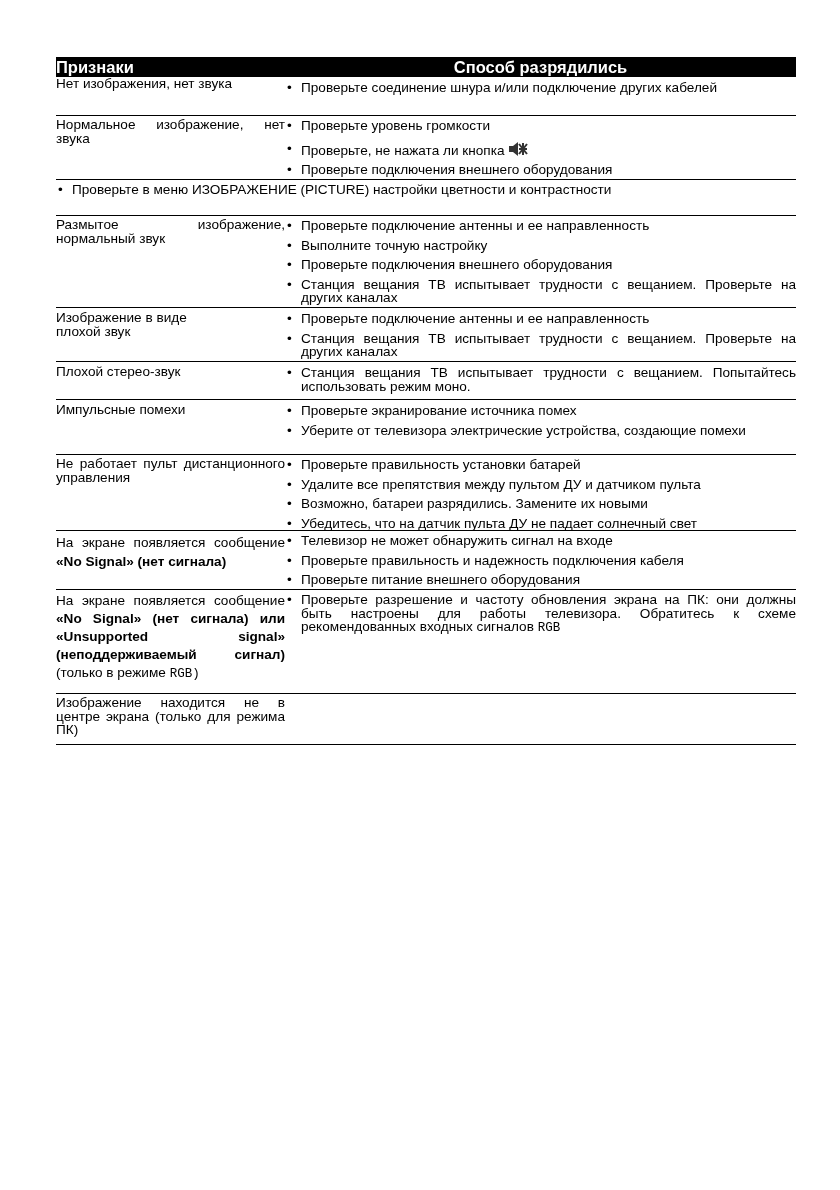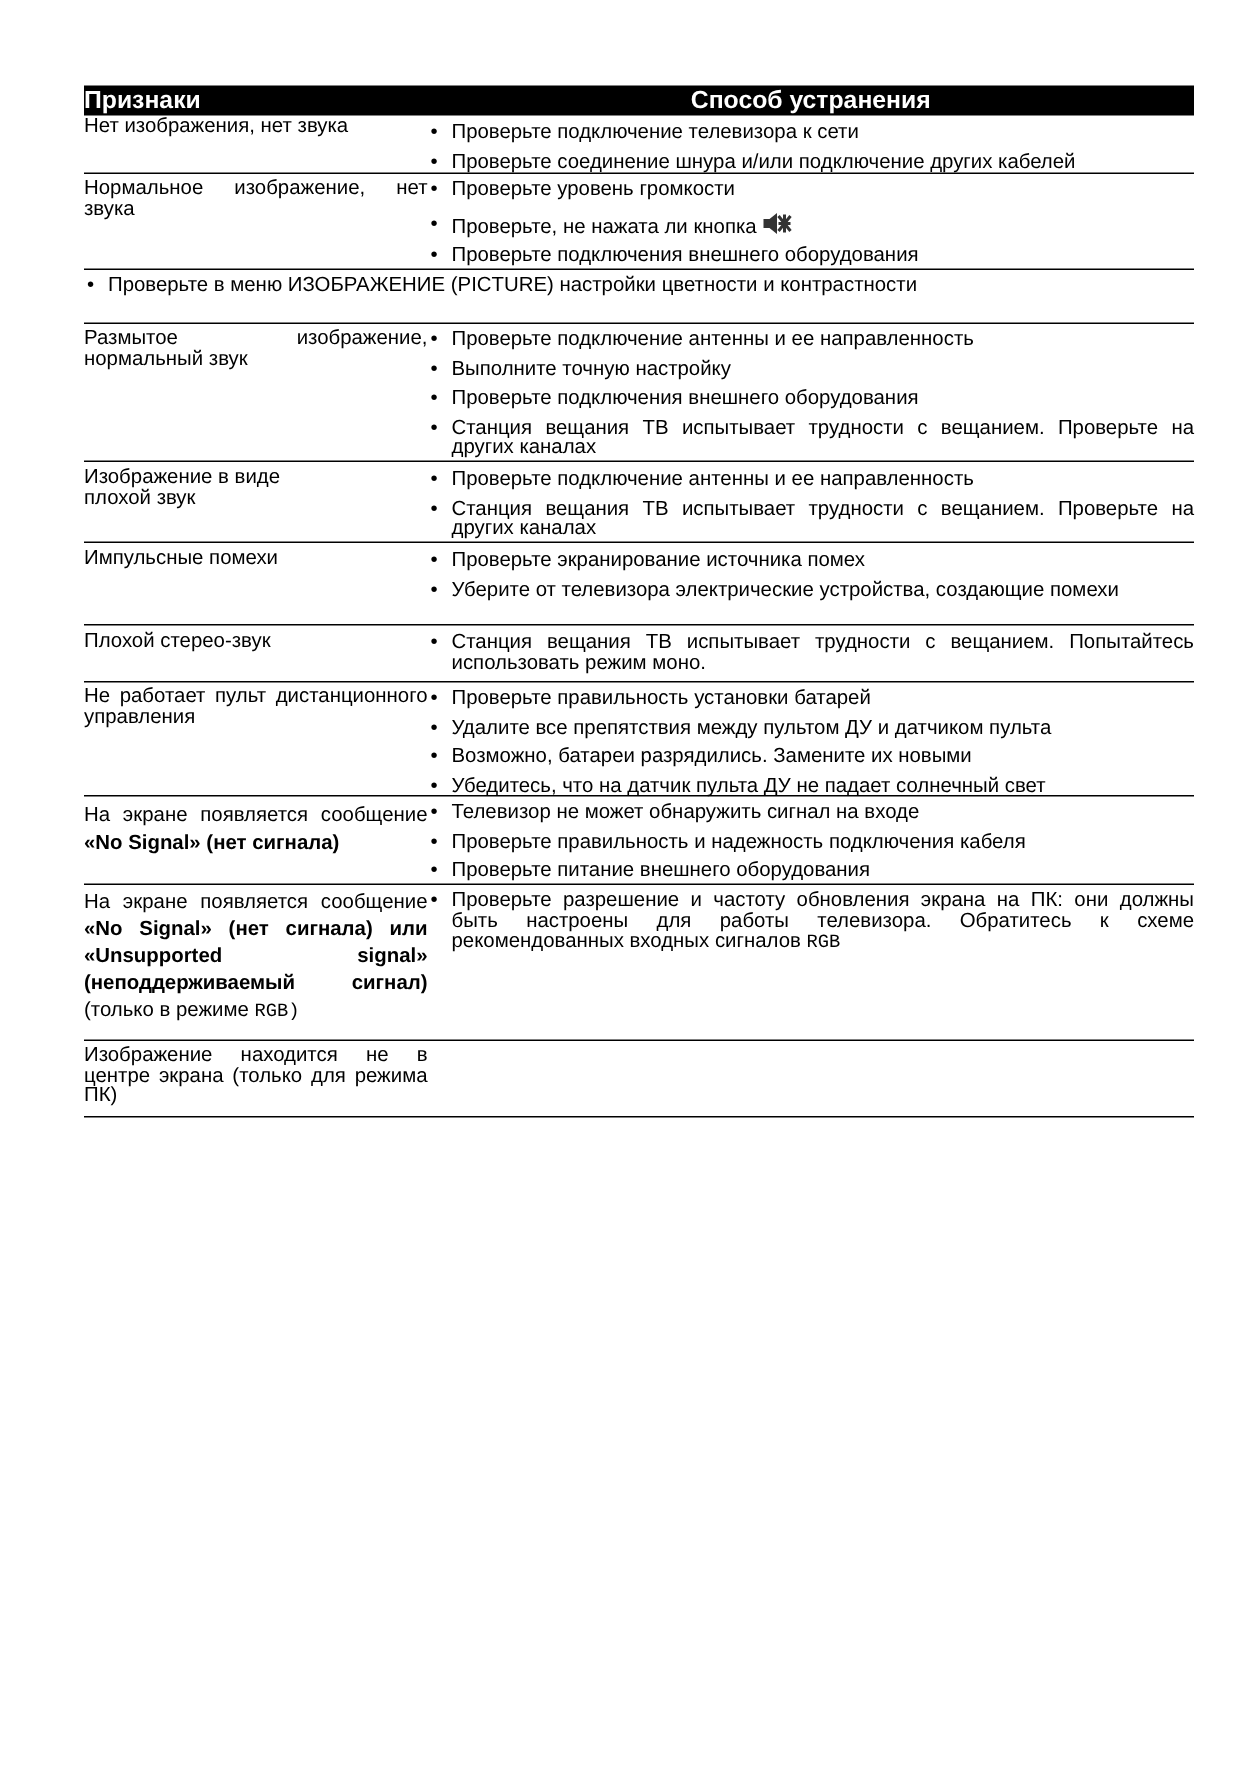--- a/index.html
+++ b/index.html
@@ -19,28 +19,27 @@
     .sym .b { font-weight: bold; }
     .cal { font-family: Liberation Mono, monospace; font-size: 12.5px; }
     .mute { display: inline-block; width: 20px; height: 14px; vertical-align: -1px; margin-left: 4px; }
   </style>
 </head>
 <body>
 
 <div class="page">
   <div class="hdr">
     <div class="c1">Признаки</div>
-    <div class="c2">Способ устранения</div>
+    <div class="c2">Способ разрядились</div>
   </div>
 
   <div class="row" style="height:39px">
     <div class="sym">Нет изображения, нет звука</div>
     <div class="sol">
         <ul style="padding-top:4px">
-      <li>Проверьте подключение телевизора к сети</li>
       <li>Проверьте соединение шнура и/или подключение других кабелей</li>
     </ul>
       </div>
   </div>
 
   <div class="row" style="height:64px">
     <div class="sym" style="padding-top:2px">Нормальное изображение, нет звука</div>
     <div class="sol">
         <ul style="padding-top:3px">
       <li>Проверьте уровень громкости</li>
@@ -79,35 +78,35 @@
       <div>плохой звук</div>
     </div>
     <div class="sol">
         <ul style="padding-top:4px">
       <li>Проверьте подключение антенны и ее направленность</li>
       <li>Станция вещания ТВ испытывает трудности с вещанием. Проверьте на других каналах</li>
     </ul>
       </div>
   </div>
 
+  <div class="row" style="height:38px">
+    <div class="sym" style="padding-top:3px">Плохой стерео-звук</div>
+    <div class="sol">
+        <ul style="padding-top:4px">
+      <li>Станция вещания ТВ испытывает трудности с вещанием. Попытайтесь использовать режим моно.</li>
+    </ul>
+      </div>
+  </div>
+
   <div class="row" style="height:55px">
     <div class="sym" style="padding-top:3px">Импульсные помехи</div>
     <div class="sol">
         <ul style="padding-top:4px">
       <li>Проверьте экранирование источника помех</li>
       <li>Уберите от телевизора электрические устройства, создающие помехи</li>
-    </ul>
-      </div>
-  </div>
-
-  <div class="row" style="height:38px">
-    <div class="sym" style="padding-top:3px">Плохой стерео-звук</div>
-    <div class="sol">
-        <ul style="padding-top:4px">
-      <li>Станция вещания ТВ испытывает трудности с вещанием. Попытайтесь использовать режим моно.</li>
     </ul>
       </div>
   </div>
 
   <div class="row" style="height:76px">
     <div class="sym" style="padding-top:2px">Не работает пульт дистанционного управления</div>
     <div class="sol">
         <ul style="padding-top:3px">
       <li>Проверьте правильность установки батарей</li>
       <li>Удалите все препятствия между пультом ДУ и датчиком пульта</li>

